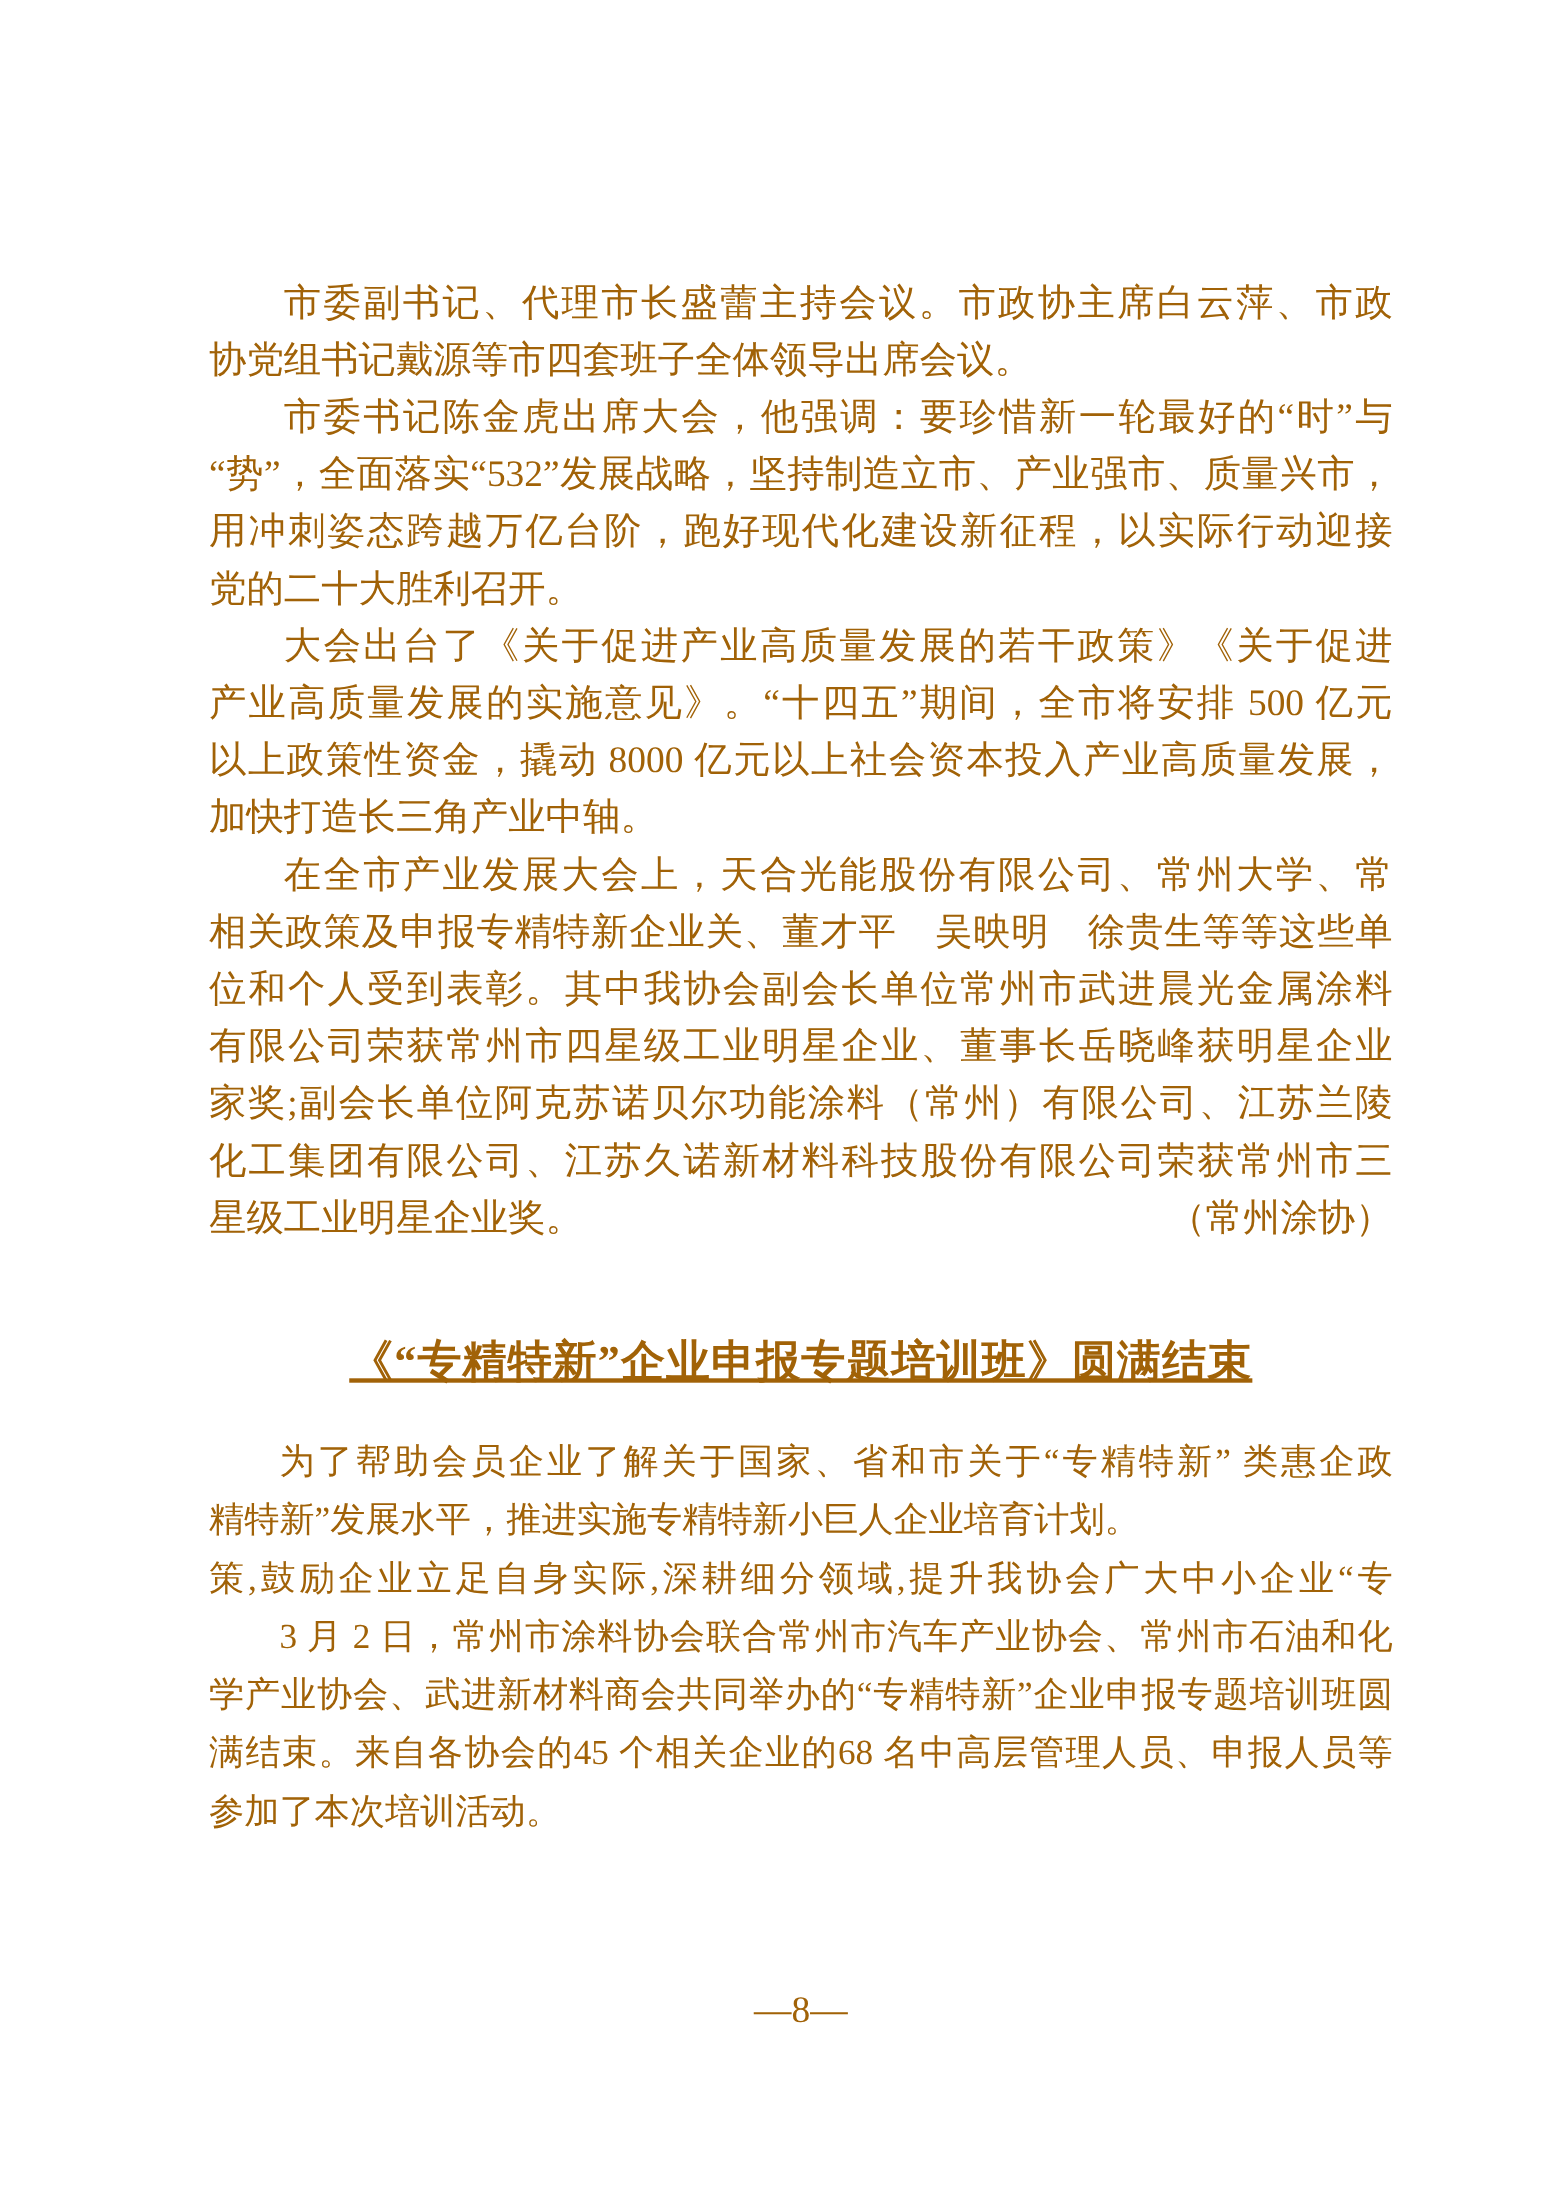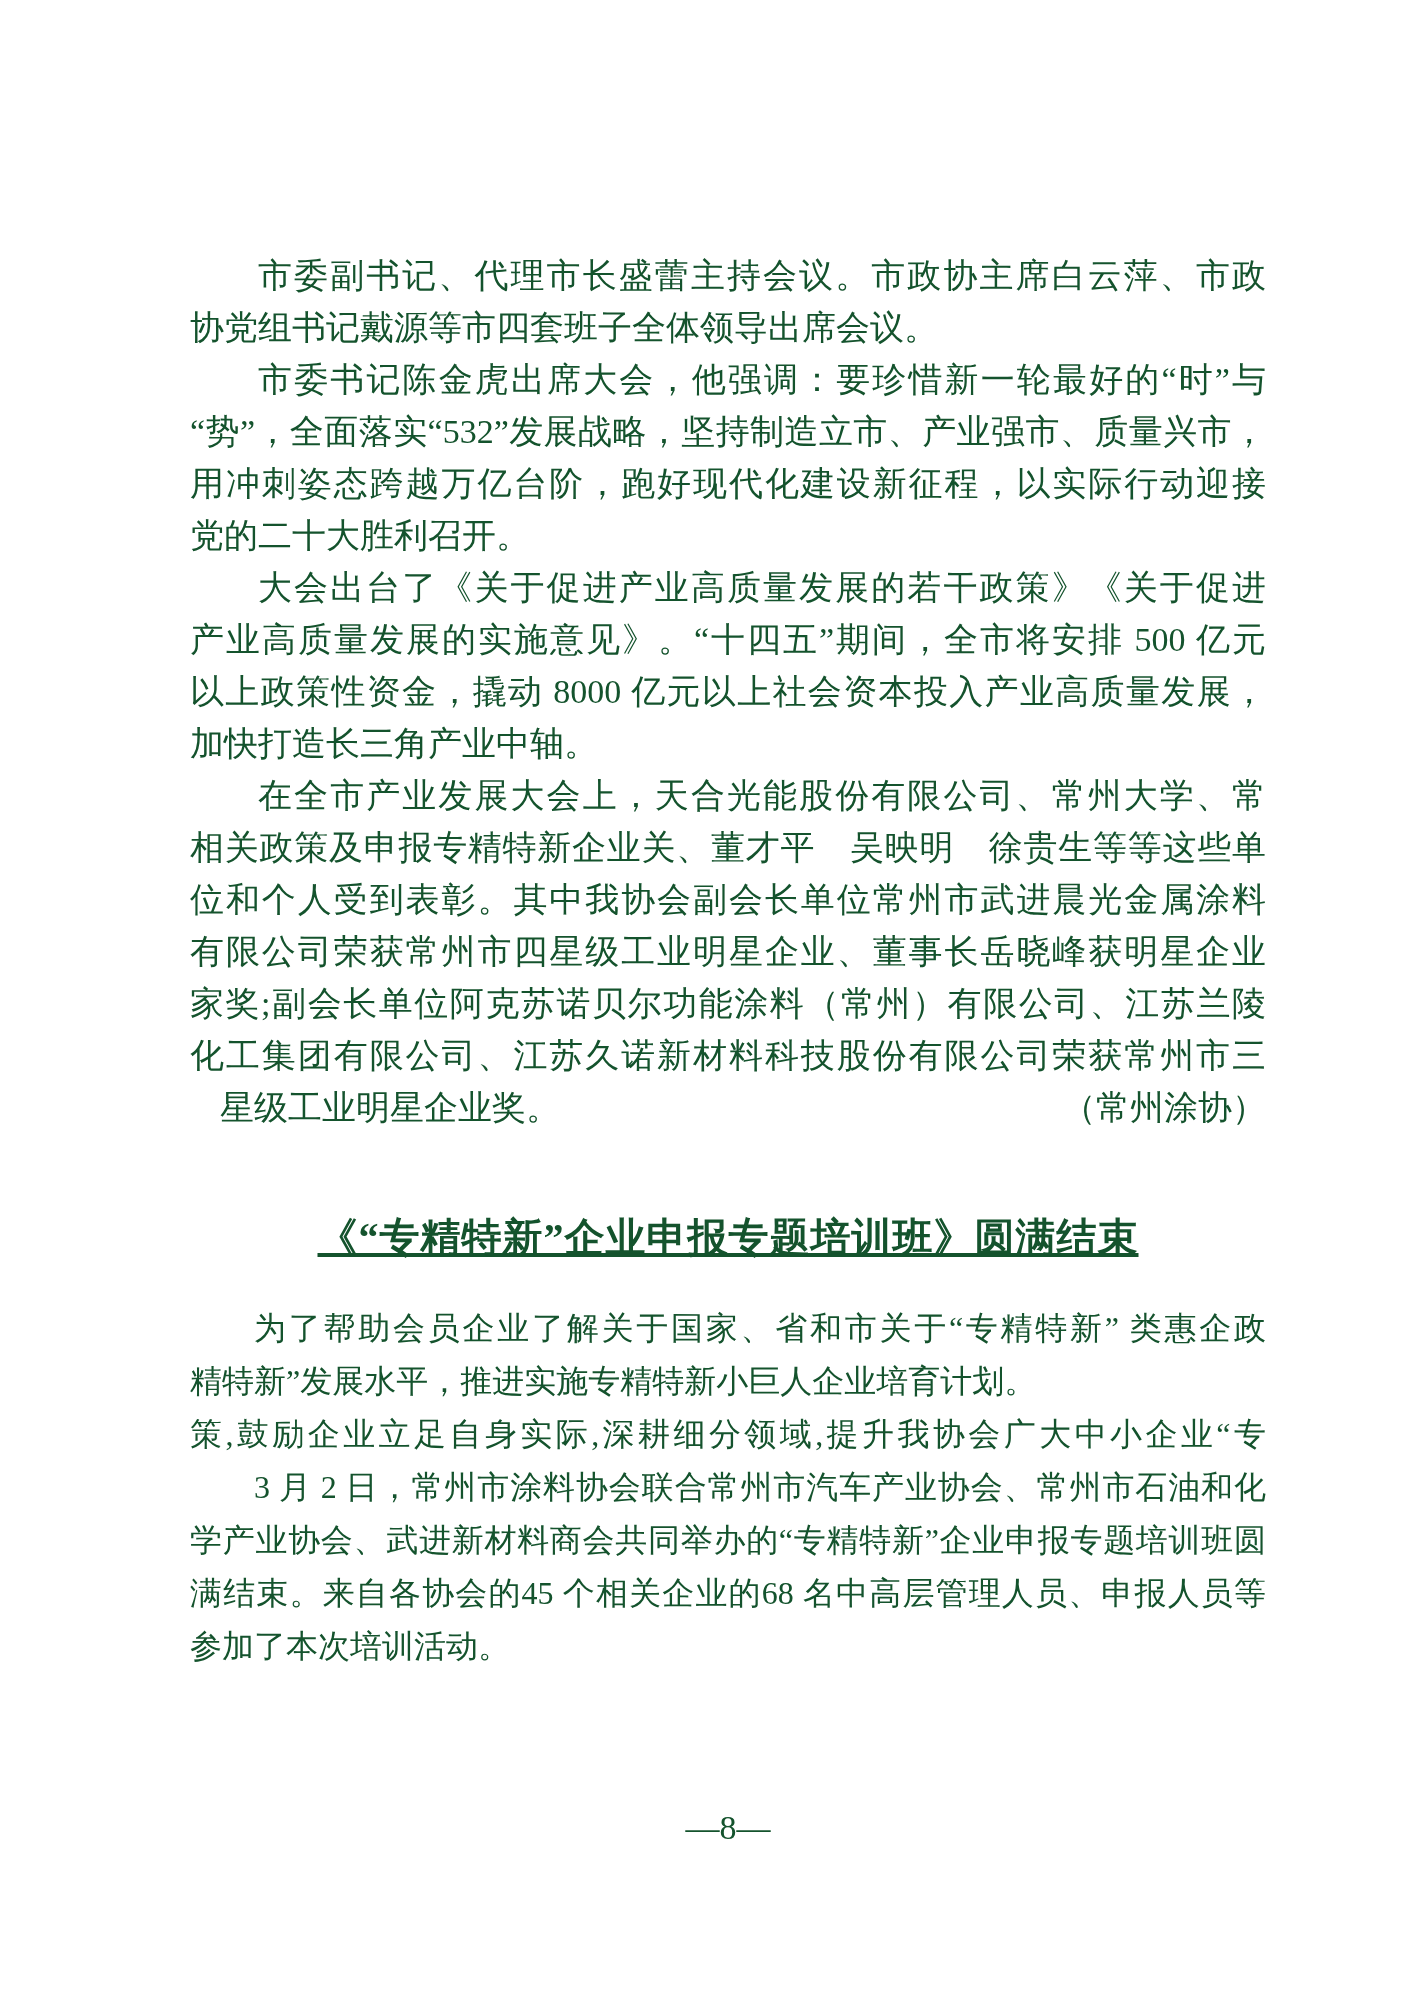--- a/index.html
+++ b/index.html
@@ -6,21 +6,21 @@
     margin: 0;
     padding: 0;
     background: #ffffff;
   }
   .page {
     position: relative;
     width: 1405px;
     height: 2000px;
     background: #ffffff;
     font-family: "Liberation Serif", "DejaVu Serif", serif;
-    color: #14532d;
+    color: #a16207;
     overflow: hidden;
   }
   .content {
     position: absolute;
     left: 190px;
     top: 250px;
     width: 1076px;
   }
   .paragraph { margin: 0; }
   .line {
@@ -39,21 +39,20 @@
     line-height: 53px;
     height: 53px;
   }
   .line.first { text-indent: 2em; }
   .line.para-end { text-align-last: left; }
   .line.attr-line {
     display: flex;
     justify-content: space-between;
     text-align: left;
     text-align-last: left;
-    margin-left: 30px;
   }
   .article-2-title {
     margin-top: 74px;
     margin-bottom: 34px;
     font-size: 40px;
     font-weight: bold;
     line-height: 60px;
     height: 60px;
     text-align: center;
     letter-spacing: 1px;

